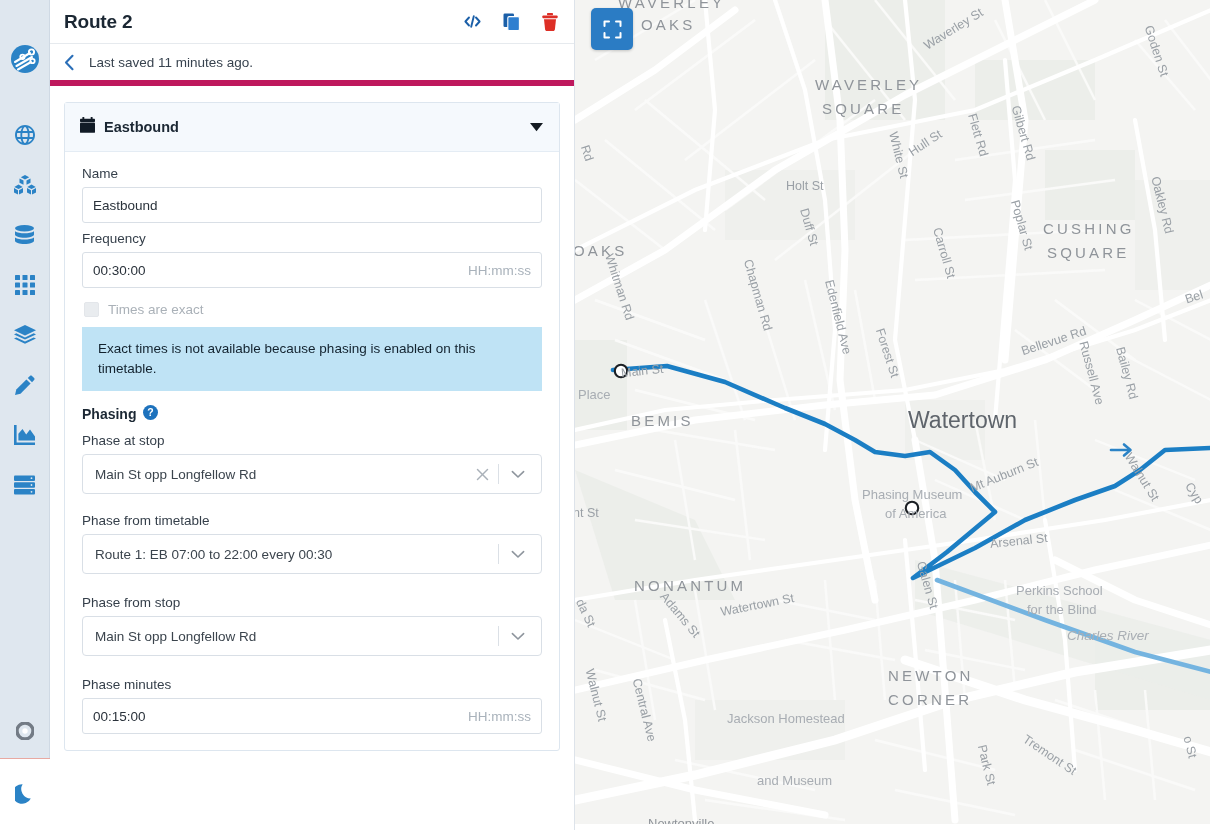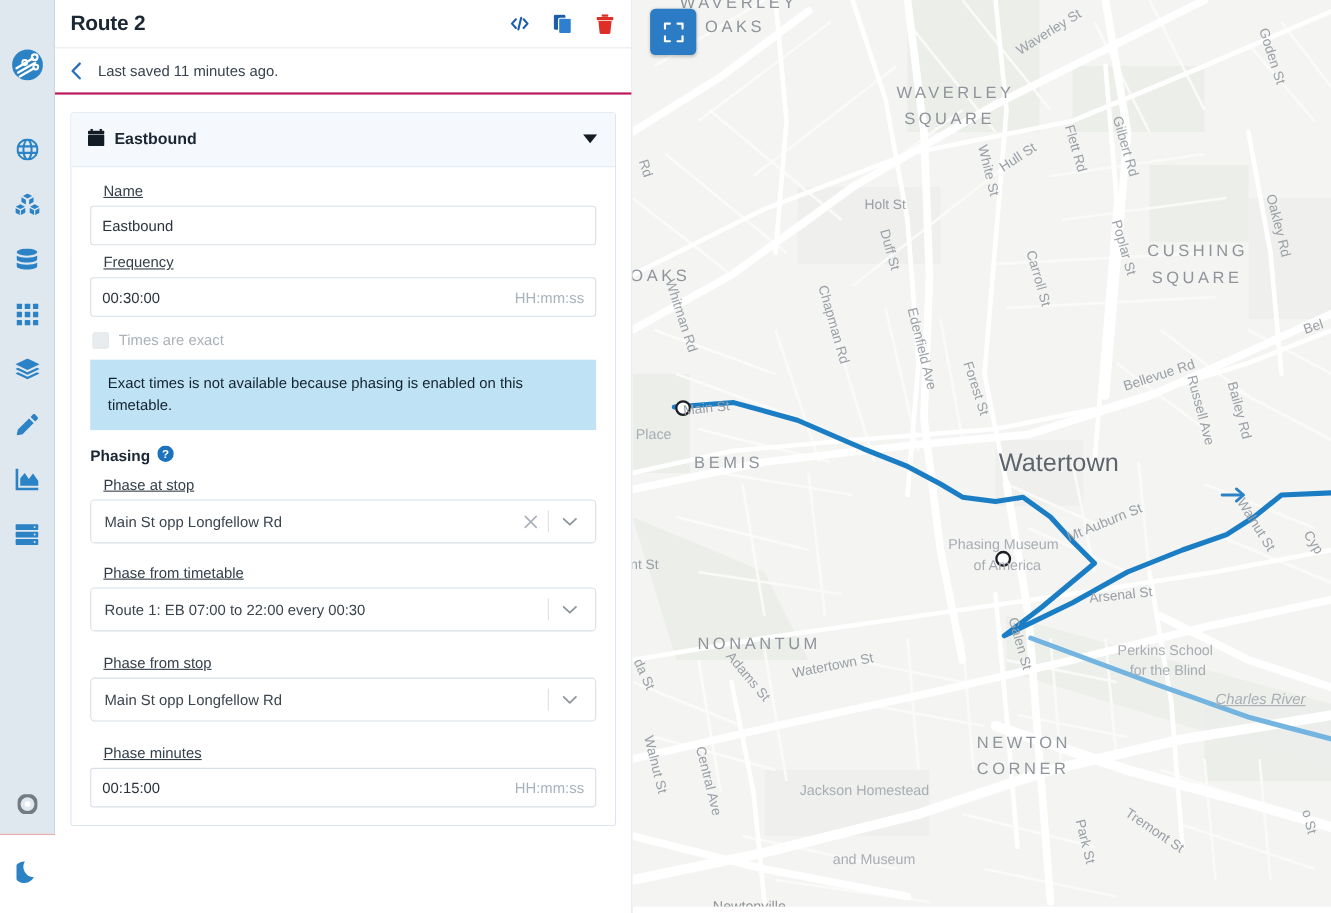--- a/index.html
+++ b/index.html
@@ -54,21 +54,21 @@
   }
   .panel-header-actions {
     margin-left: auto; display: flex; align-items: center; gap: 22px;
   }
   .hdr-icon { cursor: pointer; display: block; line-height: 0; }
 
   .panel-subbar {
     height: 42px; flex: 0 0 42px;
     display: flex; align-items: center;
     padding: 0 14px;
-    border-bottom: 2px solid #be185d;
+    border-bottom: 6px solid #be185d;
     gap: 14px;
   }
   .back-chevron { cursor: pointer; display: block; line-height: 0; }
   .saved-text { font-size: 13.5px; color: #38434f; }
 
   .panel-scroll {
     flex: 1 1 auto; overflow: hidden;
     padding: 16px 14px 0 14px;
     position: relative;
   }
@@ -89,22 +89,21 @@
   .card-head-label {
     font-size: 14.5px; font-weight: bold; color: #1b2733;
     margin-left: 9px;
   }
   .caret { margin-left: auto; }
 
   .card-body { padding: 14px 17px 16px 17px; }
 
   .field-label {
     font-size: 13.5px; color: #353f4a;
-    margin: 8px 0 6px 12px;
-    text-decoration: underline;
+    margin: 8px 0 6px 0;
   }
   .field-label:first-child { margin-top: 0; }
 
   .input {
     height: 36px;
     border: 1px solid #d9dfe6;
     border-radius: 3px;
     display: flex; align-items: center;
     padding: 0 10px;
     background: #ffffff;
@@ -623,21 +622,21 @@
     <div class="map-label lbl-city" style="left:333px; top:407px;">Watertown</div>
 
     <div class="map-label lbl-poi" style="left:287px; top:487px;">Phasing Museum</div>
     <div class="map-label lbl-poi" style="left:310px; top:506px;">of America</div>
     <div class="map-label lbl-poi" style="left:152px; top:711px;">Jackson Homestead</div>
     <div class="map-label lbl-poi" style="left:182px; top:730px;margin-top:43px;">and Museum</div>
     <div class="map-label lbl-poi" style="left:441px; top:583px;">Perkins School</div>
     <div class="map-label lbl-poi" style="left:452px; top:602px;">for the Blind</div>
     <div class="map-label lbl-poi" style="left:3px;   top:387px;">Place</div>
 
-    <div class="map-label lbl-river" style="left:530px; top:628px;text-decoration:underline;">Charles River</div>
+    <div class="map-label lbl-river" style="left:492px; top:628px;">Charles River</div>
 
     <div class="map-label lbl-street" style="left:345px; top:22px;  transform:rotate(-32deg);">Waverley St</div>
     <div class="map-label lbl-street" style="left:555px; top:44px;  transform:rotate(72deg);">Goden St</div>
     <div class="map-label lbl-street" style="left:211px; top:179px;">Holt St</div>
     <div class="map-label lbl-street" style="left:300px; top:148px; transform:rotate(76deg);">White St</div>
     <div class="map-label lbl-street" style="left:332px; top:136px; transform:rotate(-33deg);">Hull St</div>
     <div class="map-label lbl-street" style="left:381px; top:128px; transform:rotate(74deg);">Flett Rd</div>
     <div class="map-label lbl-street" style="left:420px; top:126px; transform:rotate(74deg);">Gilbert Rd</div>
     <div class="map-label lbl-street" style="left:558px; top:198px; transform:rotate(76deg);">Oakley Rd</div>
     <div class="map-label lbl-street" style="left:215px; top:220px; transform:rotate(74deg);">Duff St</div>

